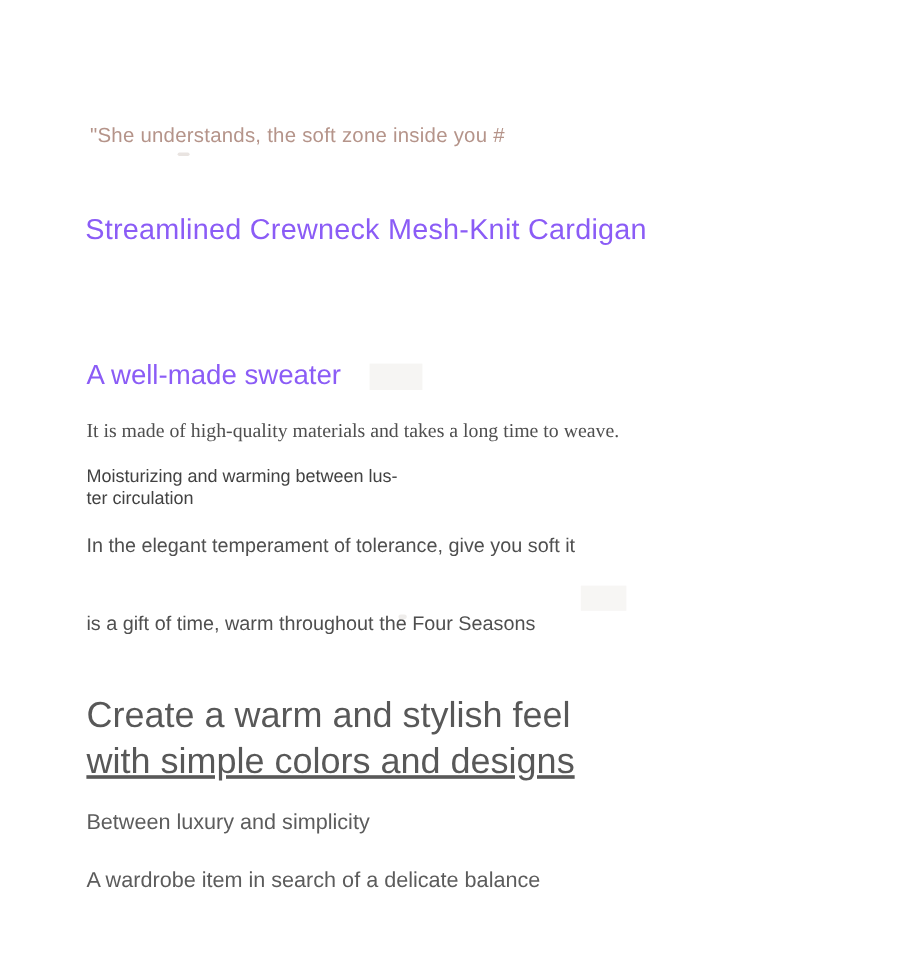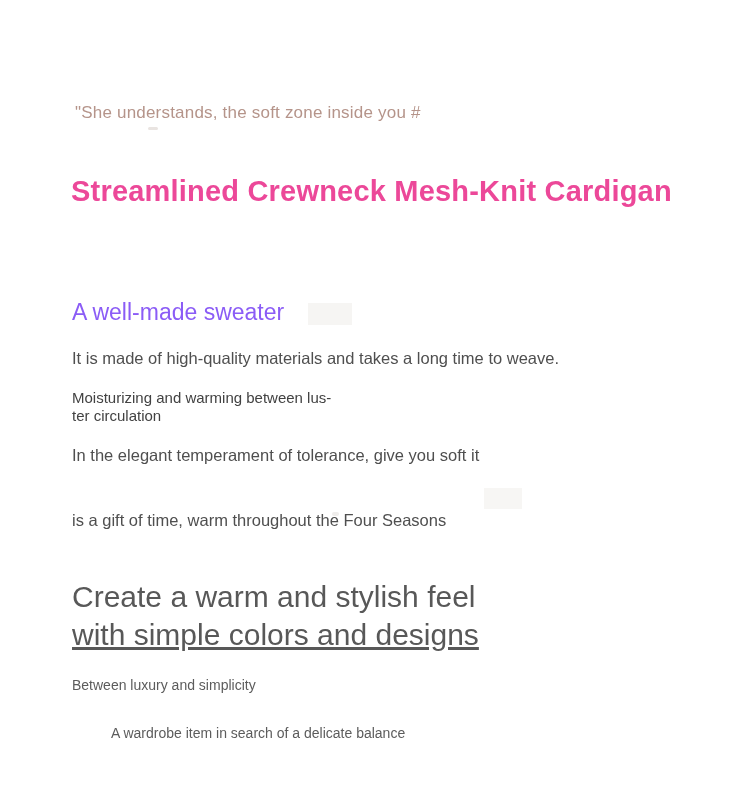--- a/index.html
+++ b/index.html
@@ -21,65 +21,64 @@
     left: 75px;
     top: 103px;
     font-size: 17px;
     line-height: 20px;
     color: #b5948a;
     letter-spacing: 0.2px;
   }
   .title {
     left: 71px;
     top: 176px;
-    font-size: 29px;
+    font-size: 24px;
     line-height: 31px;
-    color: #ec4899;
+    color: #8b5cf6;
     letter-spacing: 0.2px;
-    font-weight: bold;
   }
   .h-dark {
     left: 72px;
     top: 299px;
     font-size: 23px;
     line-height: 27px;
     color: #8b5cf6;
   }
   .body-line {
     font-size: 16.5px;
     line-height: 19px;
     color: #4f4f4f;
   }
-  .craft-line1 { left: 72px; top: 349px; }
+  .craft-line1 { left: 72px; top: 349px; font-family: Liberation Serif, serif; }
   .wrapped-para {
     left: 72px;
     top: 389px;
     font-size: 15px;
     line-height: 17.5px;
     color: #424242;
   }
   .craft-line2 { left: 72px; top: 446px; }
   .craft-line3 { left: 72px; top: 485px; margin-top: 26px; }
 
   .h-style {
     left: 72px;
     font-size: 30px;
     line-height: 27px;
     color: #585858;
   }
   .style-h1 { top: 583px; }
   .style-h2 { top: 621px; text-decoration: underline; }
   .sub-line {
     left: 72px;
-    font-size: 14px;
+    font-size: 18px;
     line-height: 17px;
     color: #5c5c5c;
   }
   .style-sub1 { top: 677px; }
-  .style-sub2 { top: 725px; margin-left: 39px; }
+  .style-sub2 { top: 725px; }
 
   
   .patch { position: absolute; pointer-events: none; }
   .patch-1 { left: 308px; top: 303px; width: 44px; height: 22px; background: #f6f5f3; }
   .patch-2 { left: 484px; top: 488px; width: 38px; height: 21px; background: #f7f6f4; }
   .patch-3 { left: 148px; top: 127px; width: 10px; height: 3px; background: #e9e4e1; border-radius: 2px; }
   .patch-4 { left: 332px; top: 512px; width: 7px; height: 4px; background: #efedeb; border-radius: 2px; }
 </style>
 </head>
 <body>

